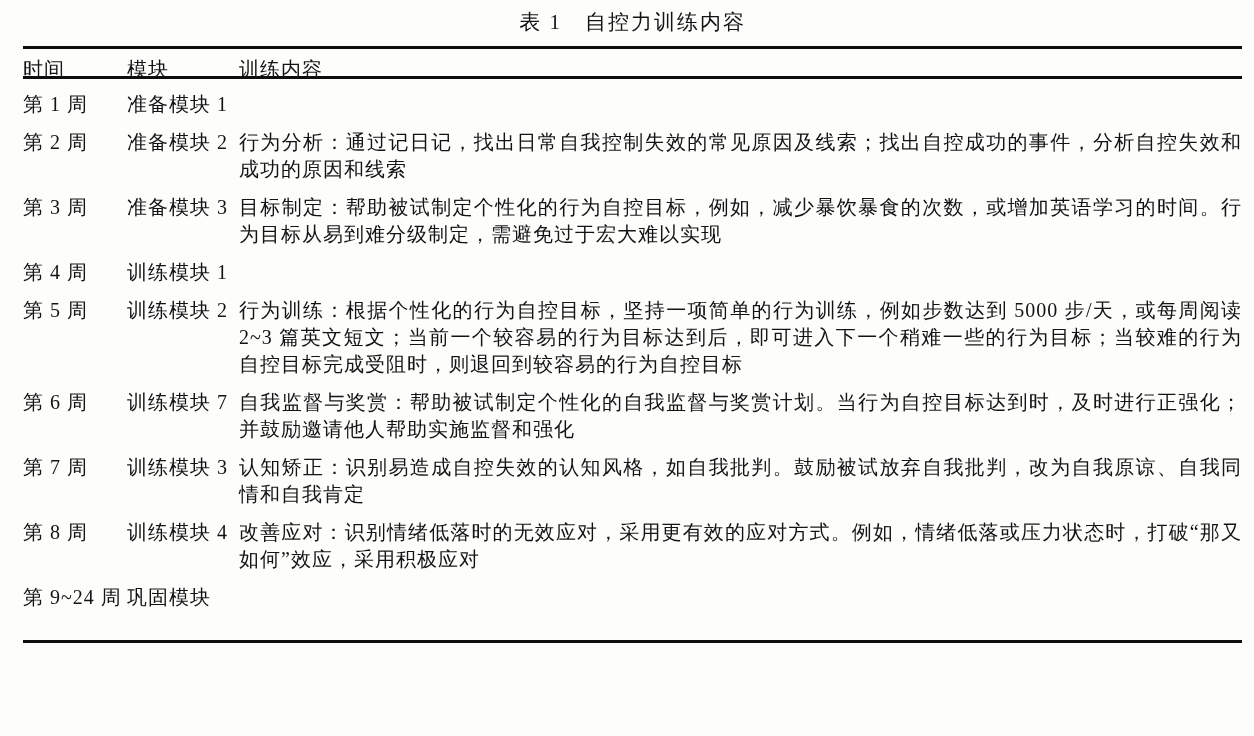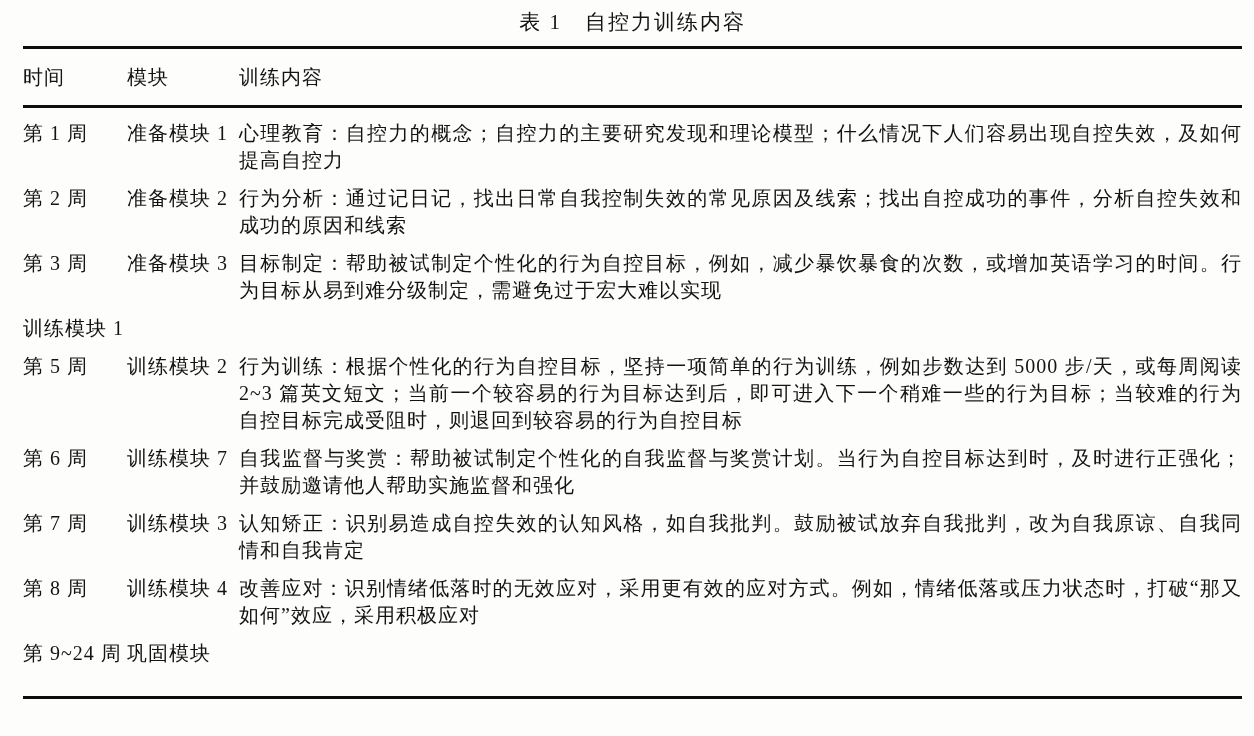--- a/index.html
+++ b/index.html
@@ -29,21 +29,21 @@
   .rule {
     height: 3px;
     background: #0d0d0d;
   }
   .grid-row {
     display: grid;
     grid-template-columns: 104px 112px 1fr;
     column-gap: 0;
   }
   .header-row {
-    height: 56px;
+    height: 27px;
     align-items: center;
   }
   .cell {
     font-size: 20px;
     line-height: 27px;
     letter-spacing: 1px;
   }
   .header-row .cell {
     line-height: 40px;
   }
@@ -76,36 +76,36 @@
     <div class="cell">训练内容</div>
   </div>
 
   <div class="rule"></div>
 
   <div class="tbody">
 
     <div class="grid-row">
       <div class="cell time">第 1 周</div>
       <div class="cell module">准备模块 1</div>
-      <div class="cell content">心理教育：自控力的概念；自控力的主要研究发现和理论模型；什么情况下人们容易出现自控失效，及如何提高自控力</div>
     </div>
 
     <div class="grid-row">
       <div class="cell time">第 2 周</div>
       <div class="cell module">准备模块 2</div>
       <div class="cell content">行为分析：通过记日记，找出日常自我控制失效的常见原因及线索；找出自控成功的事件，分析自控失效和成功的原因和线索</div>
     </div>
 
     <div class="grid-row">
       <div class="cell time">第 3 周</div>
       <div class="cell module">准备模块 3</div>
       <div class="cell content">目标制定：帮助被试制定个性化的行为自控目标，例如，减少暴饮暴食的次数，或增加英语学习的时间。行为目标从易到难分级制定，需避免过于宏大难以实现</div>
     </div>
 
     <div class="grid-row">
+      <div class="cell time">第 4 周</div>
       <div class="cell module">训练模块 1</div>
     </div>
 
     <div class="grid-row">
       <div class="cell time">第 5 周</div>
       <div class="cell module">训练模块 2</div>
       <div class="cell content">行为训练：根据个性化的行为自控目标，坚持一项简单的行为训练，例如步数达到 5000 步/天，或每周阅读 2~3 篇英文短文；当前一个较容易的行为目标达到后，即可进入下一个稍难一些的行为目标；当较难的行为自控目标完成受阻时，则退回到较容易的行为自控目标</div>
     </div>
 
     <div class="grid-row">

